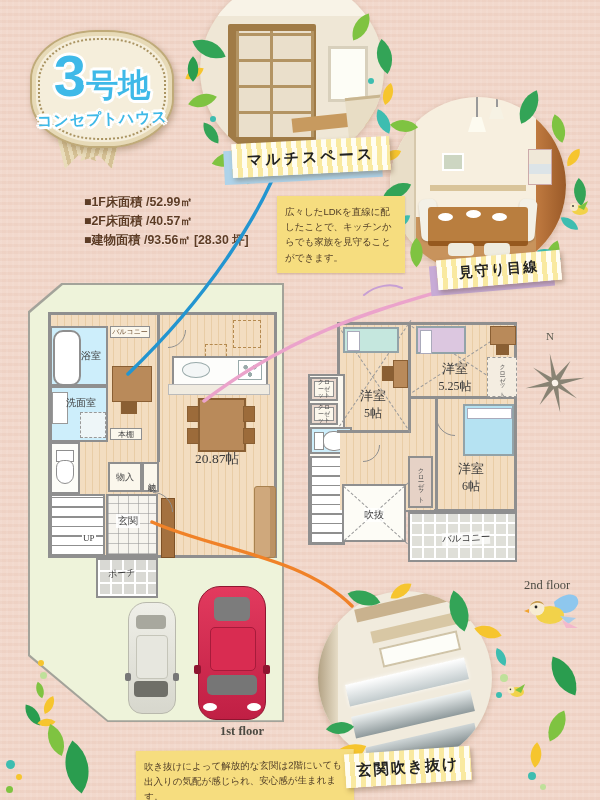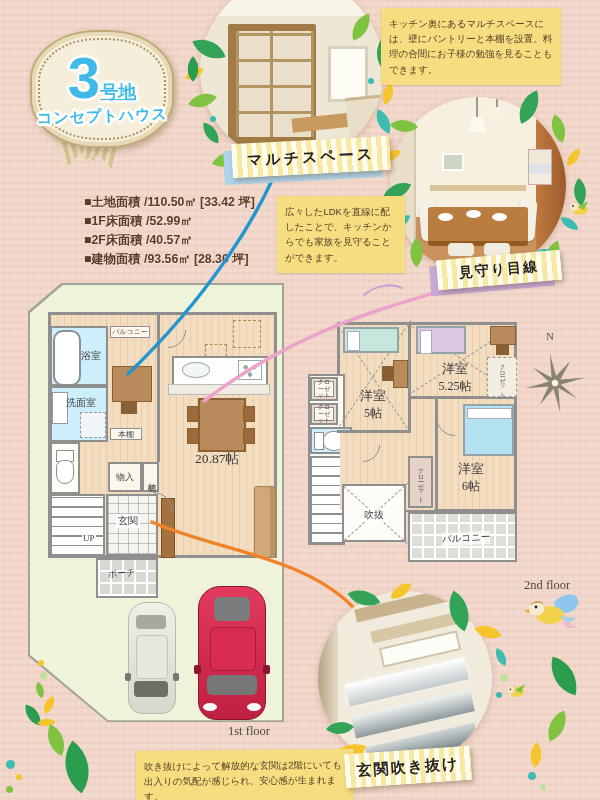--- a/index.html
+++ b/index.html
@@ -150,21 +150,21 @@
     </div>
     <div class="abs" style="left:198px;top:586px;width:66px;height:132px;border-radius:22px 22px 18px 18px;background:linear-gradient(180deg,#e23a5e,#c01f44);border:1px solid #8e1530;">
       <div style="position:absolute;left:15px;top:10px;width:36px;height:24px;background:#7c7c7c;border-radius:5px;"></div>
       <div style="position:absolute;left:11px;top:40px;width:44px;height:42px;background:#d92c51;border:1px solid #a71b3b;border-radius:5px;"></div>
       <div style="position:absolute;left:8px;top:88px;width:50px;height:20px;background:#767676;border-radius:5px;"></div>
       <div style="position:absolute;left:4px;top:116px;width:14px;height:8px;background:#fff;border-radius:50%;"></div>
       <div style="position:absolute;right:4px;top:116px;width:14px;height:8px;background:#fff;border-radius:50%;"></div>
       <div style="position:absolute;left:-5px;top:78px;width:7px;height:9px;background:#8e1530;border-radius:2px;"></div>
       <div style="position:absolute;right:-5px;top:78px;width:7px;height:9px;background:#8e1530;border-radius:2px;"></div>
     </div>
-    <div class="caption" style="left:228px;top:724px;">1st floor</div>
+    <div class="caption" style="left:220px;top:724px;font-weight:bold;">1st floor</div>
   </div>
 
   <div>
     <div class="room wood2" style="left:337px;top:322px;width:180px;height:190px;border-width:3px;"></div>
 
     <div class="room" style="left:308px;top:374px;width:37px;height:171px;background:#fbf8f0;border-width:2px;"></div>
     <div class="room" style="left:310px;top:377px;width:28px;height:24px;background:#ead8cd;">
       <div class="whitebox" style="left:2px;top:2px;right:2px;bottom:2px;font-size:6px;line-height:1.1;text-align:center;word-break:break-all;padding:1px;">クローゼット</div>
     </div>
     <div class="room" style="left:310px;top:403px;width:28px;height:22px;background:#ead8cd;">
@@ -302,44 +302,40 @@
   <div class="tagshadow" style="left:430px;top:261px;width:124px;height:30px;background:#c7abd6;transform:rotate(-5deg);z-index:6;"></div>
   <div class="tag" style="left:437px;top:255px;width:124px;height:30px;transform:rotate(-5deg);font-size:14px;letter-spacing:2px;z-index:7;">
     <span>見守り目線</span>
   </div>
 
   <div class="tagshadow" style="left:336px;top:755px;width:20px;height:32px;background:#ef9c2e;transform:rotate(-4deg);z-index:6;"></div>
   <div class="tag" style="left:345px;top:750px;width:126px;height:34px;transform:rotate(-4deg);font-size:15px;letter-spacing:2px;z-index:7;">
     <span>玄関吹き抜け</span>
   </div>
 
-  <div class="note" style="left:381px;top:8px;width:164px;z-index:6;">
-    <span>キッチン奥にあるマルチスペースには、壁にパントリーと本棚を設置。料理の合間にお子様の勉強を見ることもできます。</span>
-  </div>
   <div class="note" style="left:277px;top:196px;width:112px;z-index:6;">
     <span>広々したLDKを直線に配したことで、キッチンからでも家族を見守ることができます。</span>
   </div>
   <div class="note" style="left:136px;top:750px;width:202px;z-index:6;transform:rotate(-0.5deg);">
     <span>吹き抜けによって解放的な玄関は2階にいても出入りの気配が感じられ、安心感が生まれます。</span>
   </div>
 
   <div class="abs" style="left:84px;top:193px;color:#5d3c25;font-weight:bold;font-size:12.3px;line-height:1.55;text-shadow:0 1px 0 rgba(255,255,255,.4);">
-    <div>■土地面積 /110.50㎡ [33.42 坪]</div>
     <div>■1F床面積 /52.99㎡</div>
     <div>■2F床面積 /40.57㎡</div>
     <div>■建物面積 /93.56㎡ [28.30 坪]</div>
   </div>
 
   <div style="z-index:8;">
     <div class="ribbon" style="left:58px;top:114px;transform:rotate(-14deg);position:absolute;"></div>
     <div class="ribbon" style="left:86px;top:114px;transform:rotate(14deg);position:absolute;"></div>
     <div id="badge-rosette">
       <div style="display:flex;align-items:baseline;z-index:1;">
         <span class="badge-blue" style="font-size:58px;line-height:.9;">3</span>
-        <span class="badge-blue" style="font-size:18px;text-decoration:underline;">号地</span>
+        <span class="badge-blue" style="font-size:32px;">号地</span>
       </div>
       <div class="badge-blue" style="font-size:15px;letter-spacing:1px;z-index:1;margin-top:2px;transform:rotate(-2deg);">コンセプトハウス</div>
     </div>
   </div>
 
   <div class="leaf" style="left:196px;top:36px;width:26px;height:26px;background:#33a457;transform:rotate(-20deg);z-index:5;"></div>
   <div class="leaf2" style="left:187px;top:66px;width:15px;height:15px;background:#f6c52e;transform:rotate(15deg);z-index:5;"></div>
   <div class="leaf" style="left:192px;top:90px;width:21px;height:21px;background:#7fc341;transform:rotate(-60deg);z-index:5;"></div>
   <div class="dot" style="left:210px;top:116px;width:6px;height:6px;background:#3dbdb0;z-index:5;"></div>
   <div class="leaf" style="left:202px;top:124px;width:18px;height:18px;background:#33a457;transform:rotate(10deg);z-index:5;"></div>

